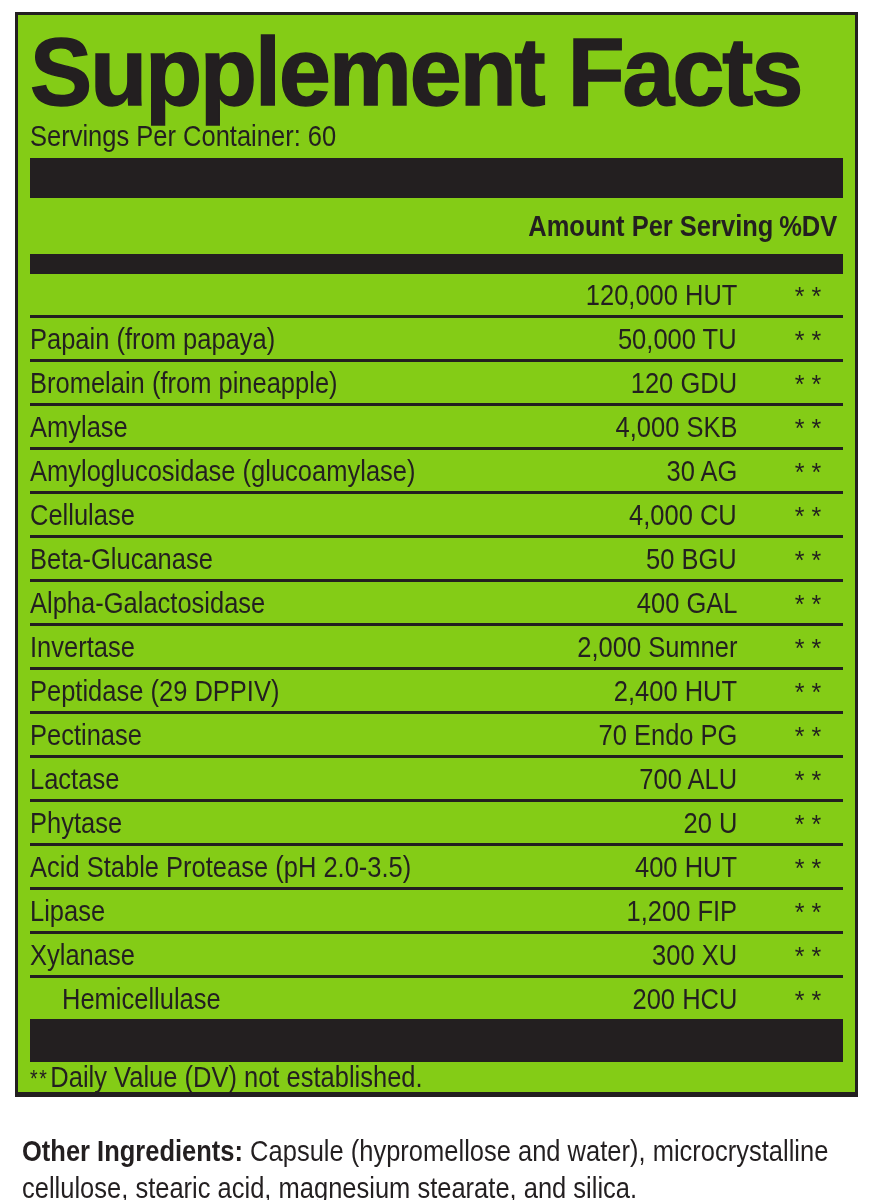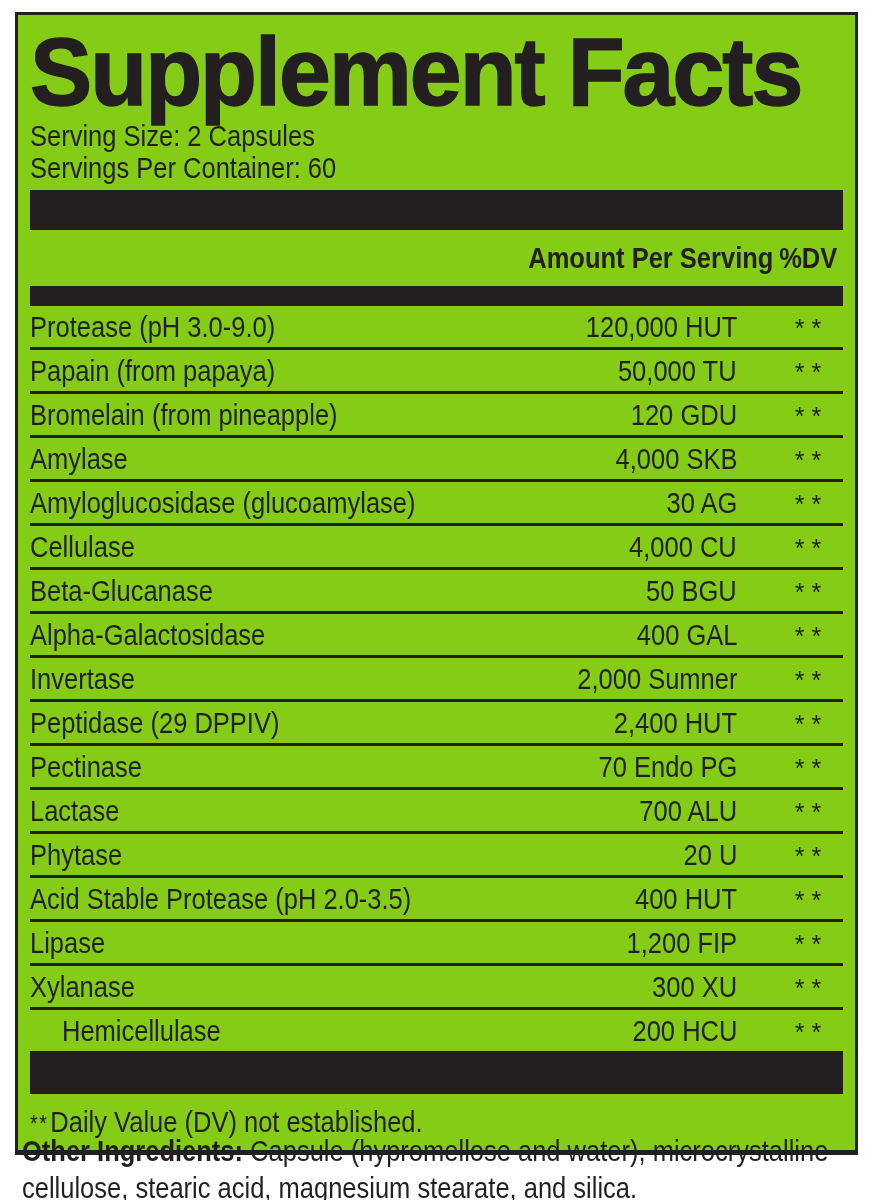--- a/index.html
+++ b/index.html
@@ -69,55 +69,53 @@
   .fname{flex:0 1 auto;}
   .famt{flex:1;text-align:right;padding-right:36px;}
   .stars{
     font-size:25px;
     letter-spacing:7px;
     padding-left:7px;
   }
   .footnote{
     display:flex;
     align-items:center;
-    height:56px;
+    height:30px;
     font-size:30px;
   }
   .fn-stars{font-size:23px;letter-spacing:2px;padding-right:2px;}
   .other{
     position:absolute;
     left:22px;top:1116px;
     width:836px;
     font-size:30px;
     line-height:37px;
     margin-top:16px;
   }
   .other b{font-weight:bold;}
 </style>
 </head>
 <body>
 
 <div class="panel">
   <div class="title"><span class="cx cx-t">Supplement Facts</span></div>
 
-  <div class="serv"><span class="cx">Serving Size: 2 Capsules</span></div>
   <div class="serv"><span class="cx">Servings Per Container: 60</span></div>
 
   <div class="bar bar-thick"></div>
 
   <div class="hdr-row">
     <div class="hdr-amt"><span class="cx cx-r">Amount Per Serving</span></div>
     <div class="col-dv"><span class="cx" style="transform-origin:50% 50%;">%DV</span></div>
   </div>
 
   <div class="bar bar-mid"></div>
 
   <div class="rows">
     <div class="frow">
-      <div class="fname"><span class="cx r-name">Protease (pH 3.0-9.0)</span></div>
       <div class="famt"><span class="cx cx-r r-amt">120,000 HUT</span></div>
       <div class="col-dv"><span class="stars r-dv">**</span></div>
     </div>
 
     <div class="frow">
       <div class="fname"><span class="cx r-name">Papain (from papaya)</span></div>
       <div class="famt"><span class="cx cx-r r-amt">50,000 TU</span></div>
       <div class="col-dv"><span class="stars r-dv">**</span></div>
     </div>
 

